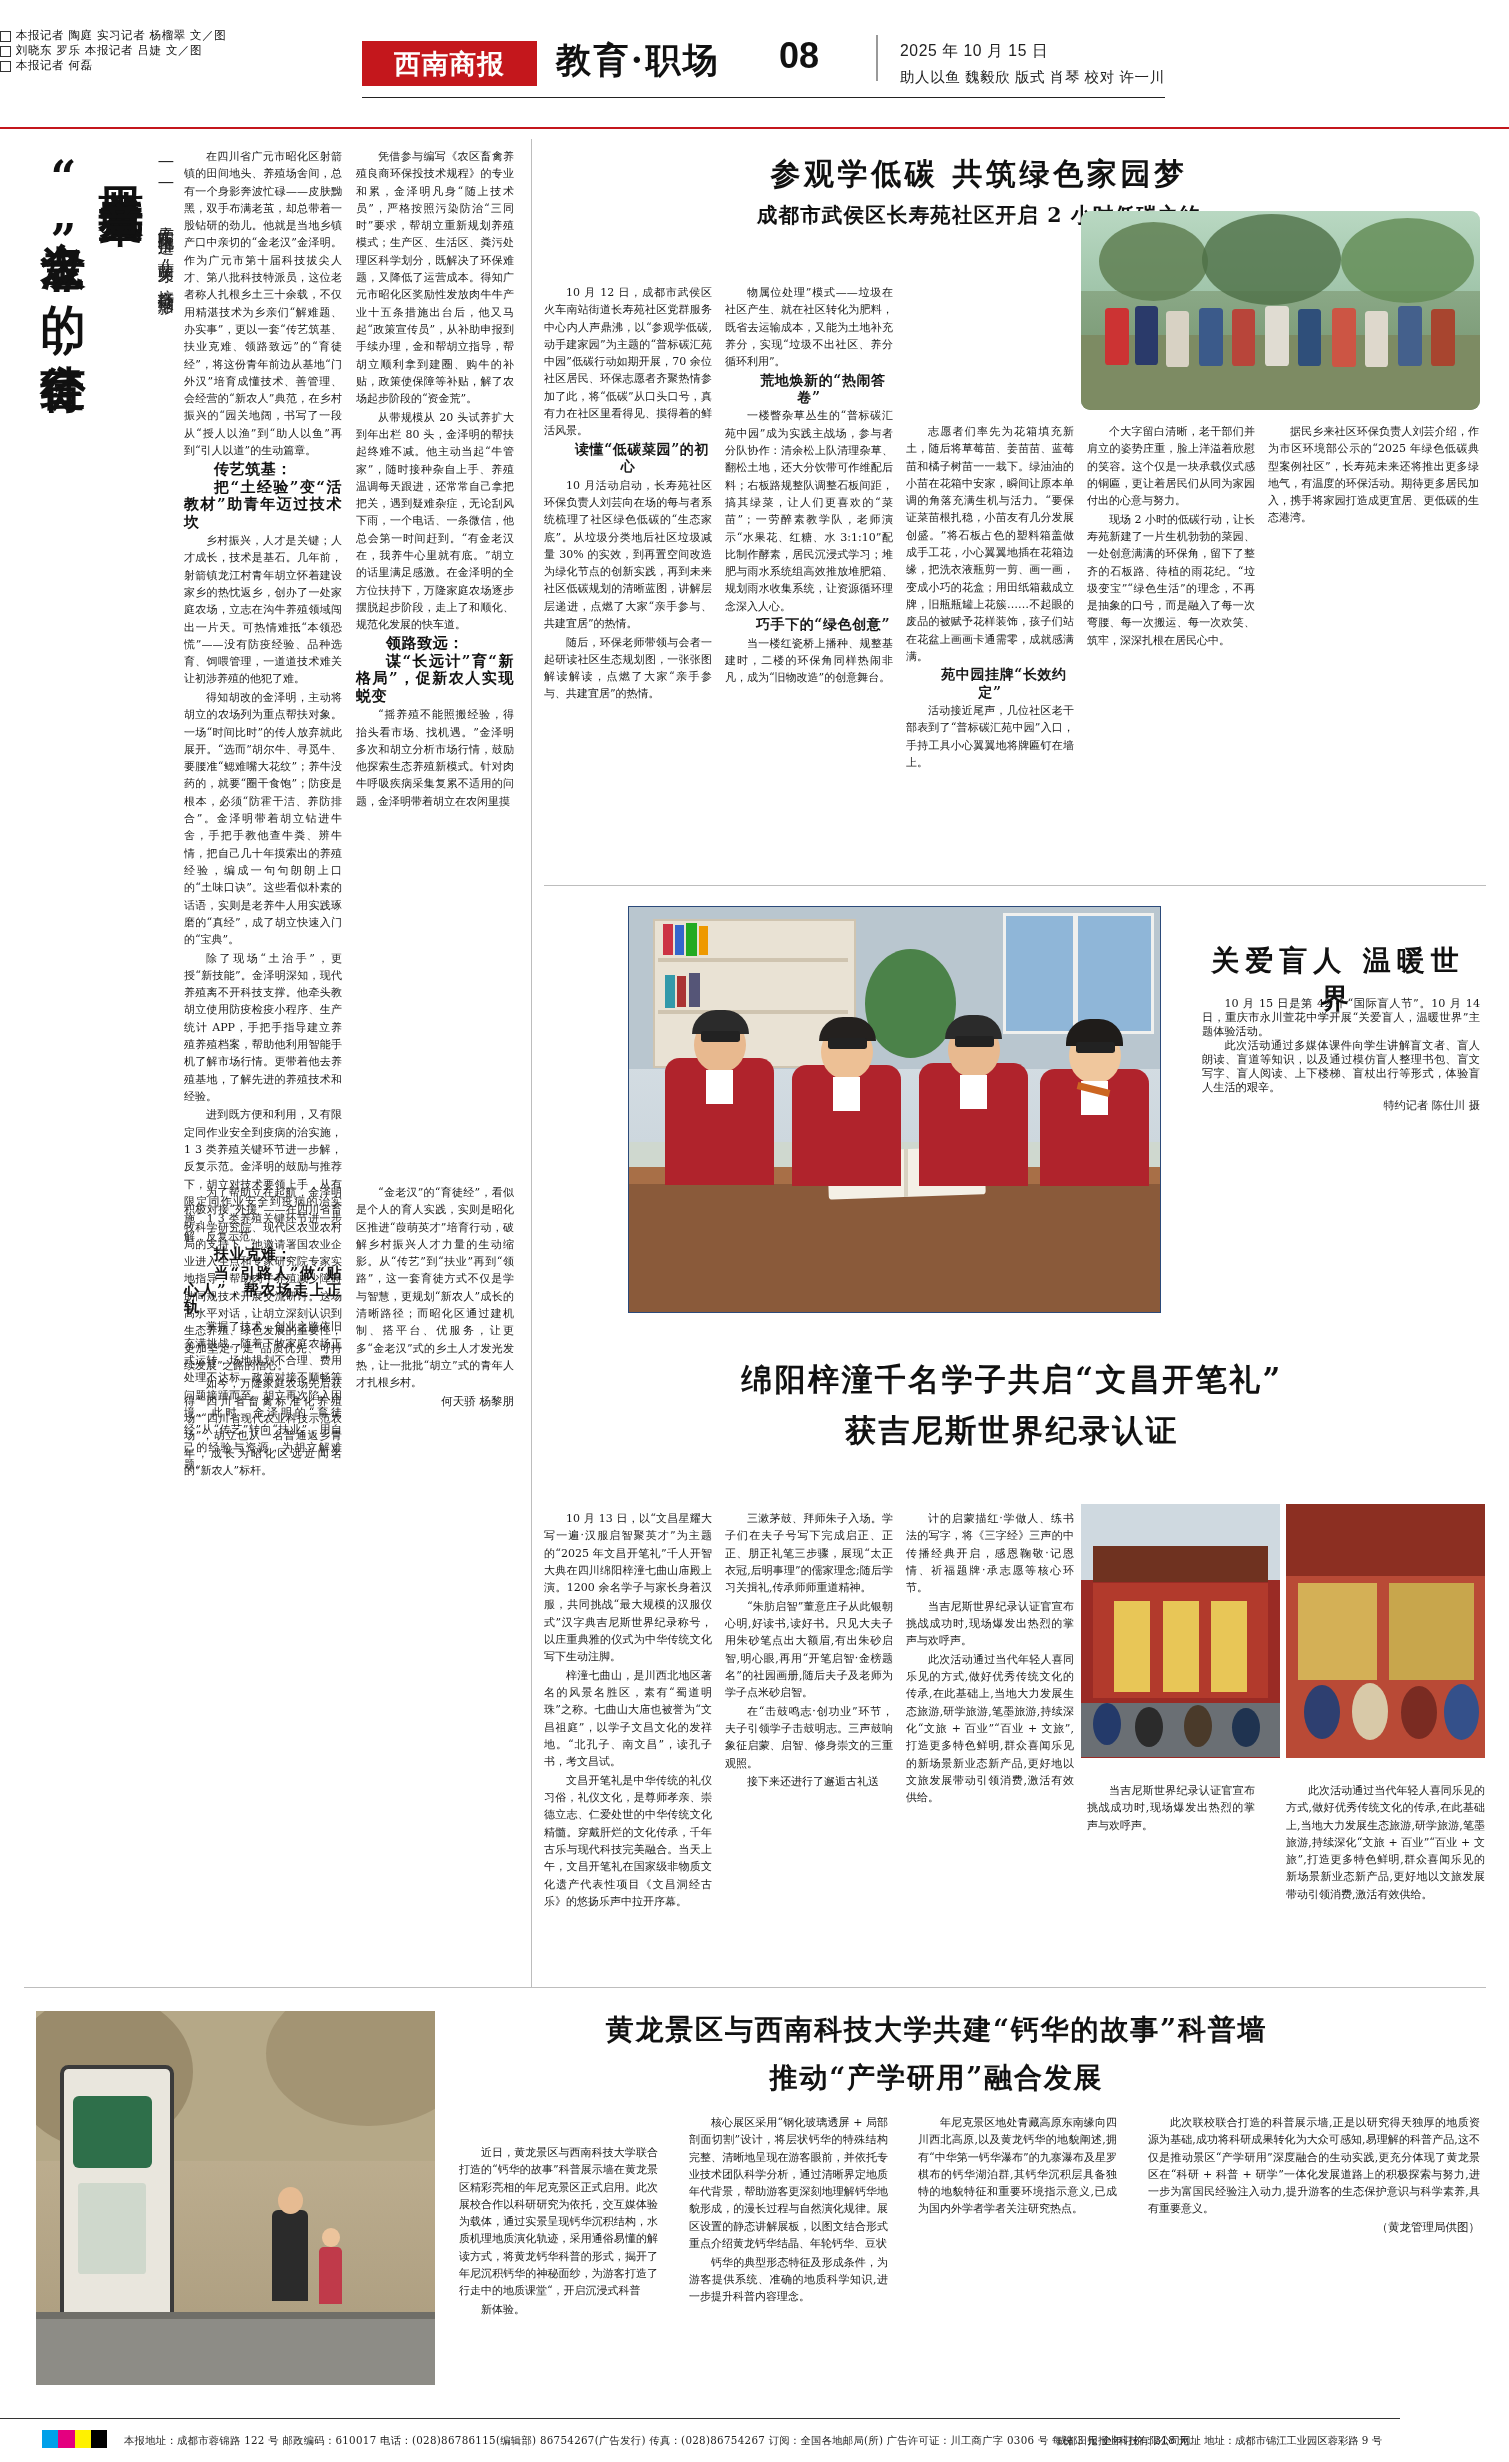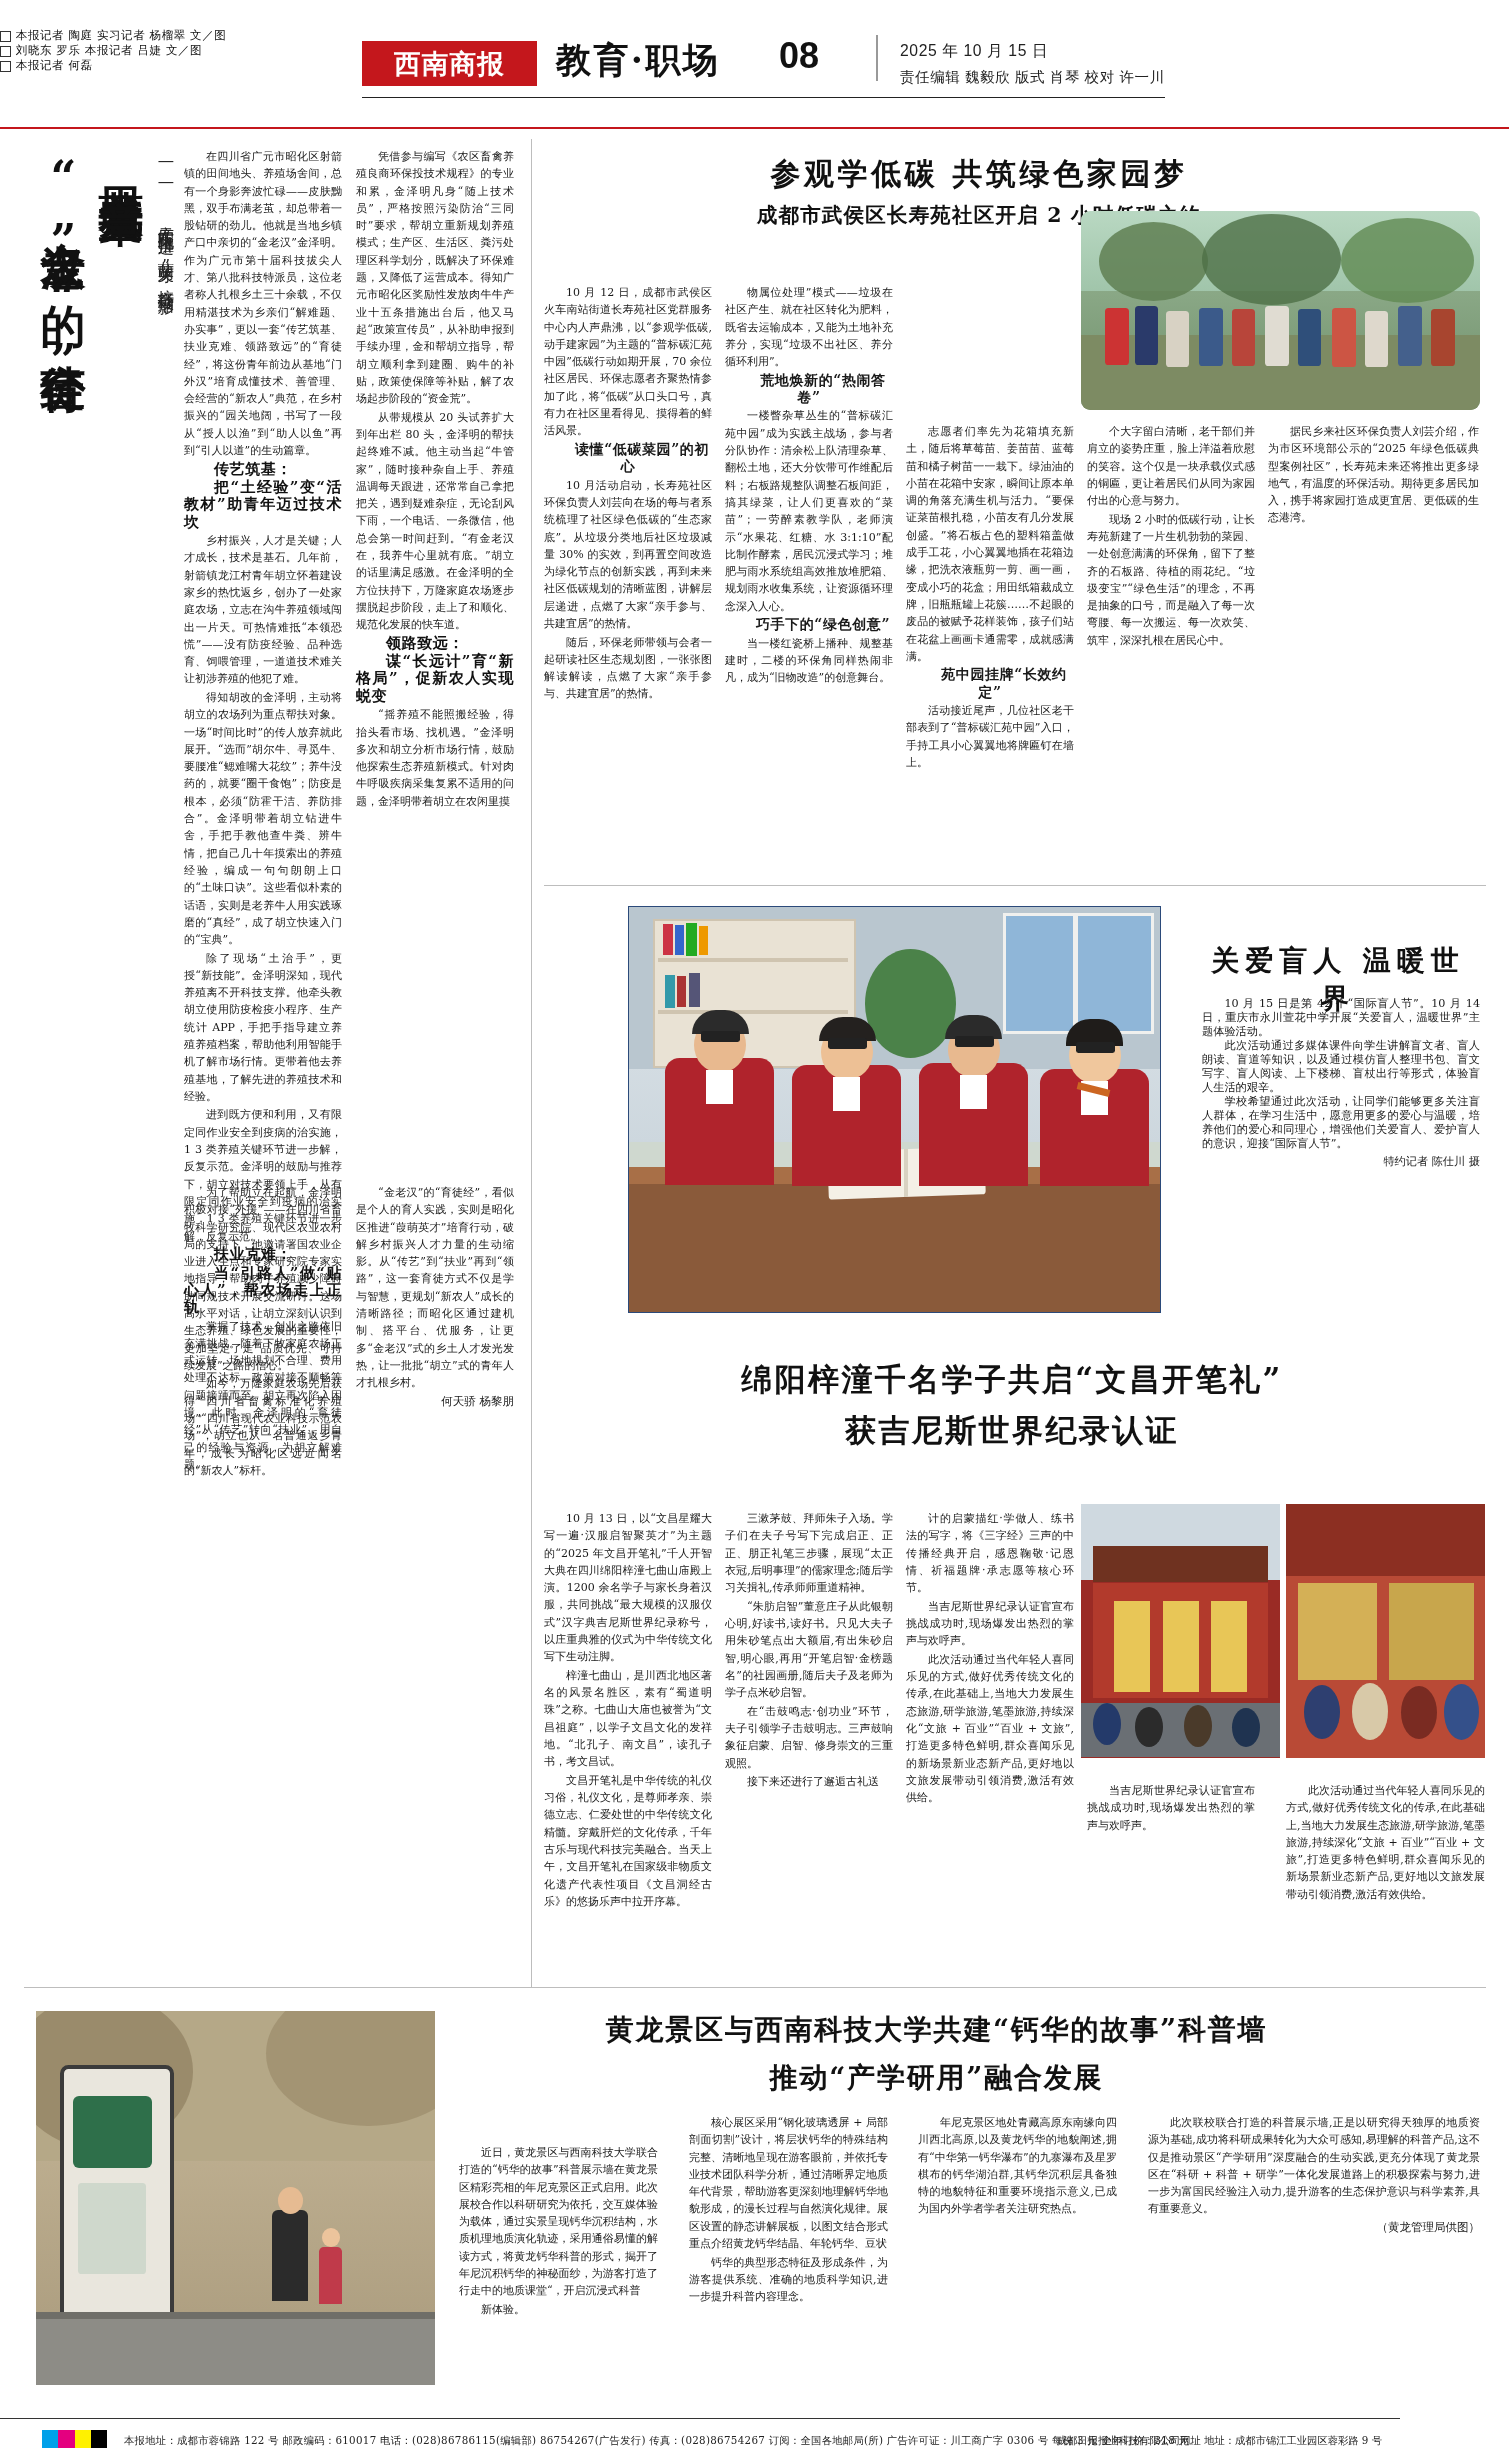--- a/index.html
+++ b/index.html
@@ -317,21 +317,21 @@
 <div class="page">
 
   <div class="masthead">
     <div class="logo-box">
       <span>西南商报</span>
     </div>
     <div class="sec-title">教育·职场</div>
     <div class="sec-num">08</div>
     <div class="mast-divider"></div>
     <div class="mast-date">2025 年 10 月 15 日</div>
-    <div class="mast-credits">责任编辑 魏毅欣  版式 肖琴  校对 许一川</div>
+    <div class="mast-credits">助人以鱼 魏毅欣  版式 肖琴  校对 许一川</div>
     <div class="mast-rule"></div>
   </div>
 
   <div class="vrule" style="left:531px; top:139px; height:1848px;"></div>
 
   <div class="left-head">
     <div class="vtext vk-kicker">—— 广元市昭化区推进“葭萌英才”培育行动缩影</div>
     <div class="vtext vk-main1">里藏着大文章</div>
     <div class="vtext vk-main2">“金老汉”的“育徒经”</div>
   </div>
@@ -477,21 +477,20 @@
     <div class="rect" style="left:447px;top:135px;width:39px;height:11px;background:#222;border-radius:2.4px;"></div>
     <div class="rect" style="left:452px;top:174px;width:26.6px;height:34px;background:#fff;"></div>
     <div class="rect" style="left:448px;top:179px;width:33px;height:7.2px;background:#c62;transform:rotate(14deg);"></div>
   </div>
 
   <div class="blind-title" style="left:1205px; top:942px; width:266px; text-align:center;">关爱盲人  温暖世界</div>
 
   <div class="caption" style="left:1202px; top:997px; width:278px;">
     <p>10 月 15 日是第 42 个“国际盲人节”。10 月 14 日，重庆市永川萱花中学开展“关爱盲人，温暖世界”主题体验活动。</p>
     <p>此次活动通过多媒体课件向学生讲解盲文者、盲人朗读、盲道等知识，以及通过模仿盲人整理书包、盲文写字、盲人阅读、上下楼梯、盲杖出行等形式，体验盲人生活的艰辛。</p>
-    <p>学校希望通过此次活动，让同学们能够更多关注盲人群体，在学习生活中，愿意用更多的爱心与温暖，培养他们的爱心和同理心，增强他们关爱盲人、爱护盲人的意识，迎接“国际盲人节”。</p>
     <p class="sig">特约记者 陈仕川 摄</p>
   </div>
 
   <div class="my-head" style="top:1359px;">
     <div class="l1">绵阳梓潼千名学子共启“文昌开笔礼”</div>
     <div class="l2">获吉尼斯世界纪录认证</div>
   </div>
 
   <div class="reporter-line" style="left:544px; top:1474px;">
     <span class="sqbox"></span><span>刘晓东 罗乐 本报记者 吕婕 文／图</span>

